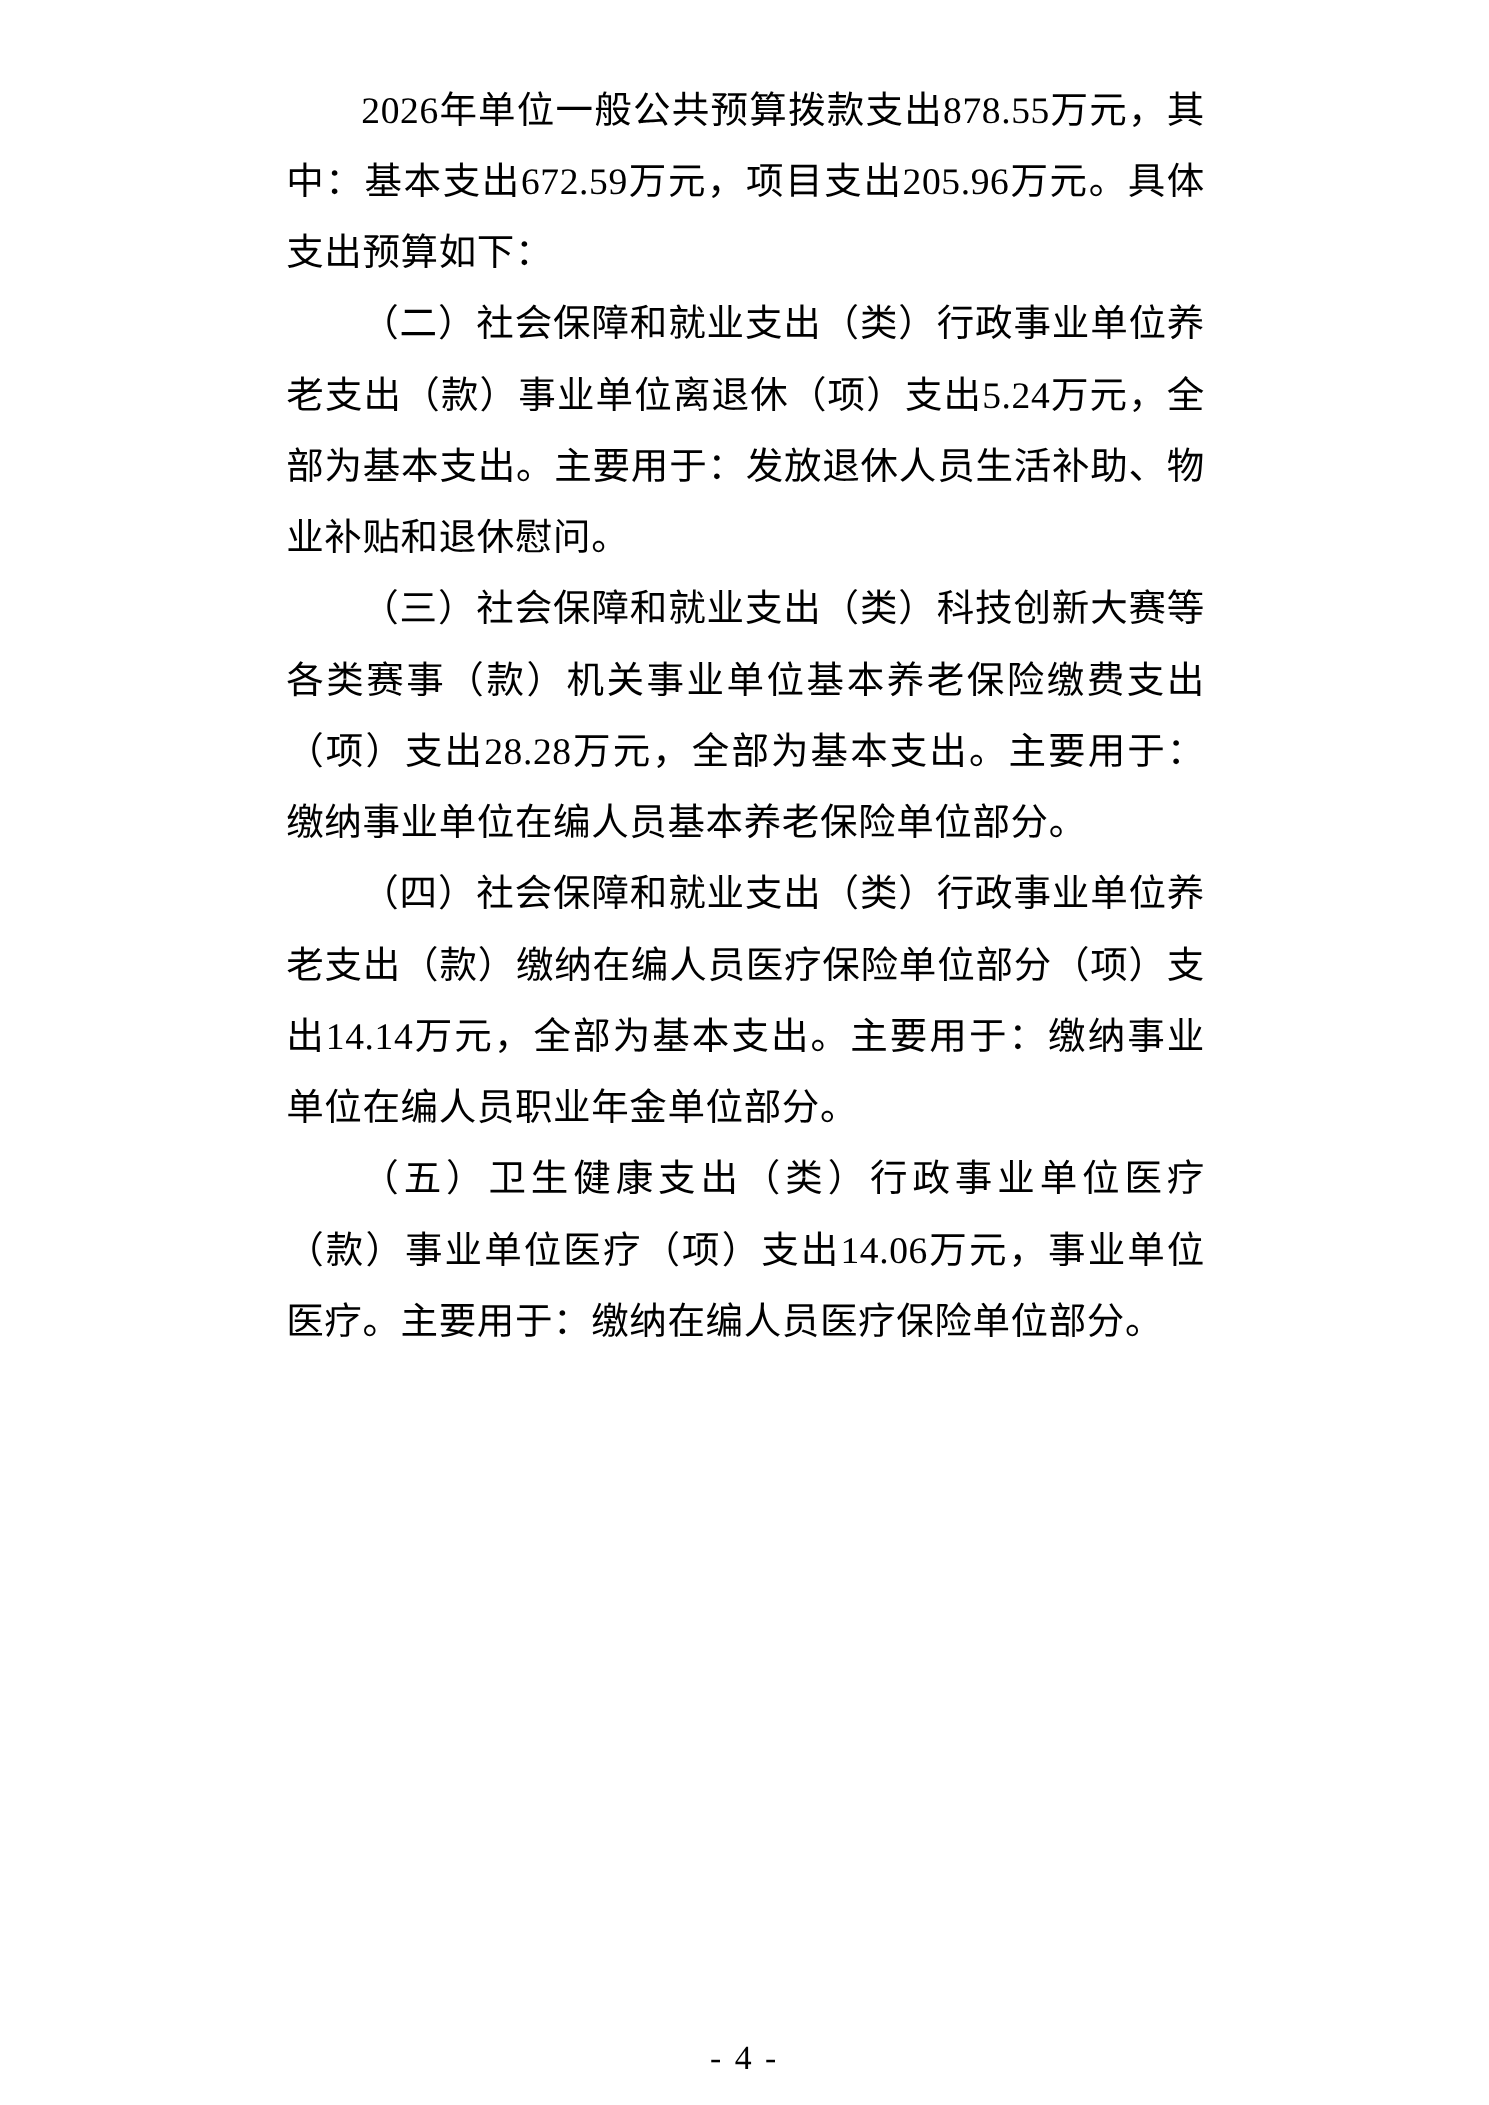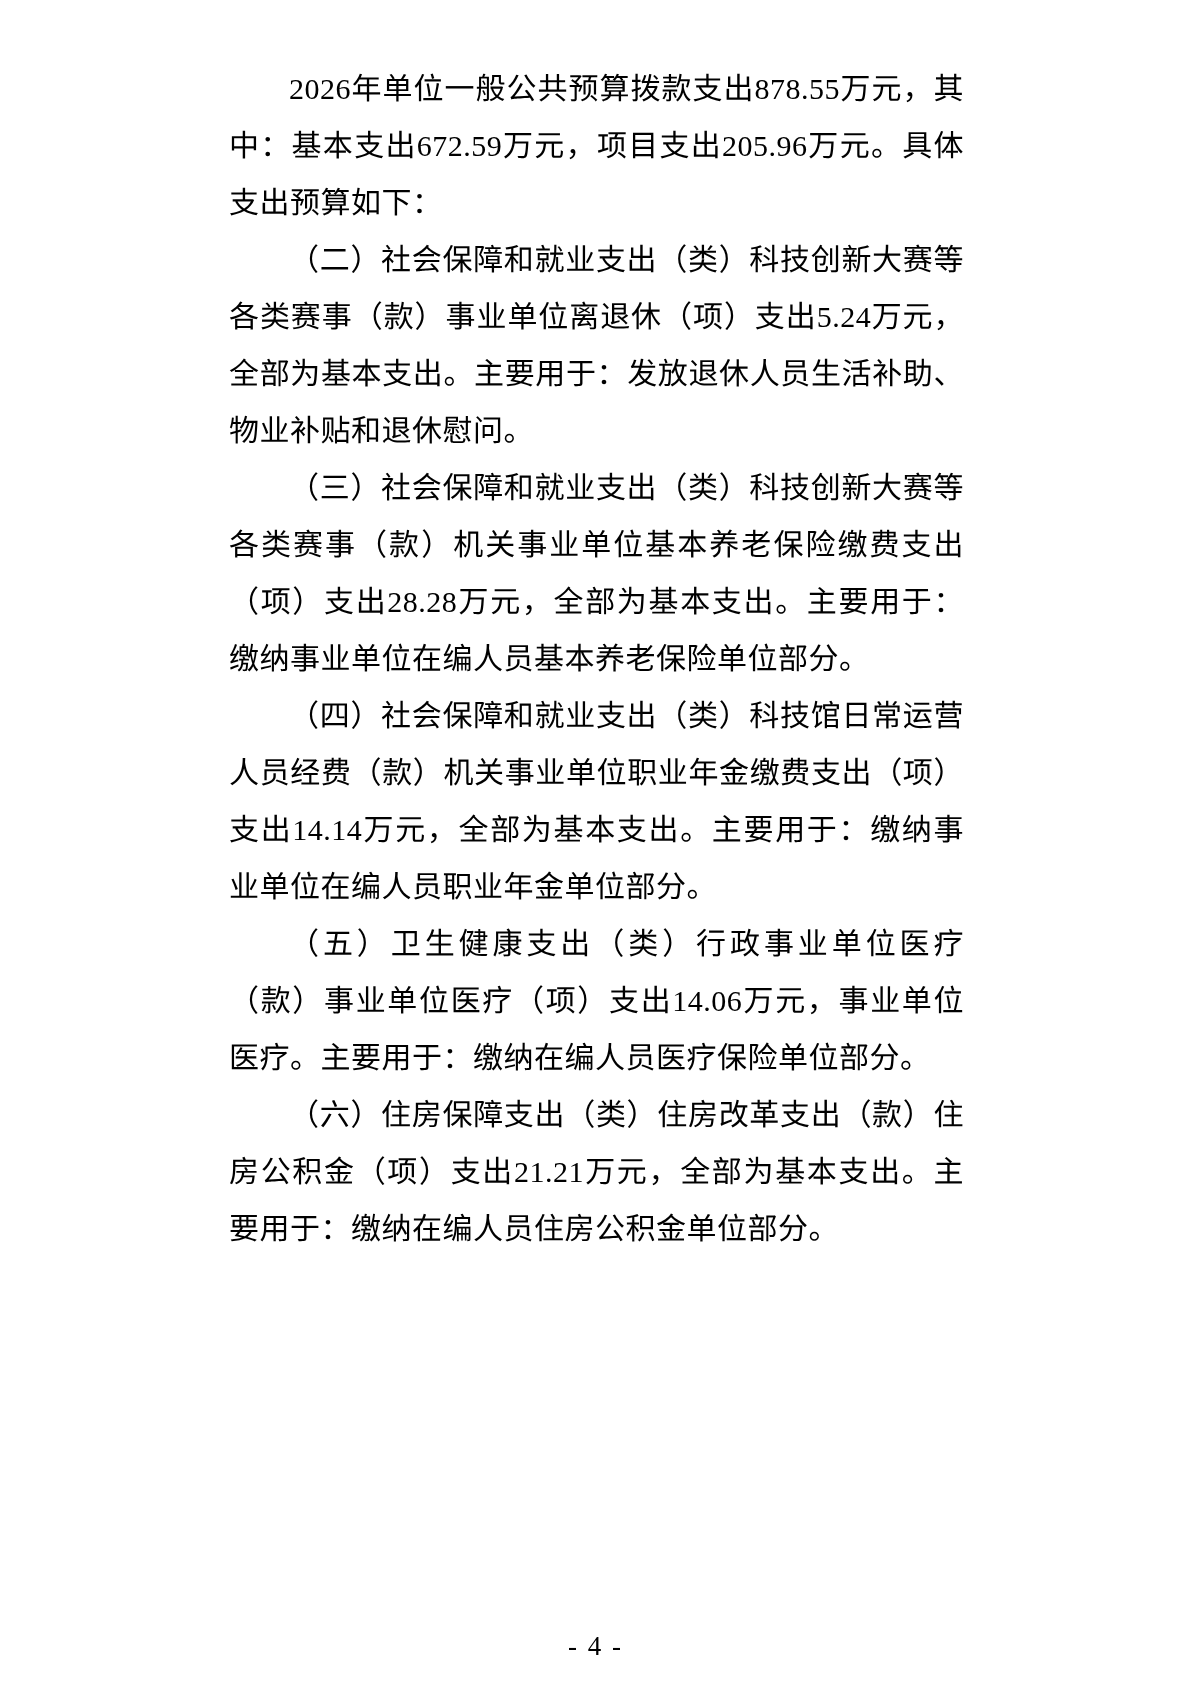--- a/index.html
+++ b/index.html
@@ -42,20 +42,19 @@
     letter-spacing: 2px;
     color: #000000;
   }
 </style>
 </head>
 <body>
 
 <div class="page">
   <div class="body-text">
     <p>2026年单位一般公共预算拨款支出878.55万元，其中：基本支出672.59万元，项目支出205.96万元。具体支出预算如下：</p>
-    <p>（二）社会保障和就业支出（类）科技创新大赛等各类赛事（款）事业单位离退休（项）支出5.24万元，全部为基本支出。主要用于：发放退休人员生活补助、物业补贴和退休慰问。</p>
+    <p>（二）社会保障和就业支出（类）行政事业单位养老支出（款）事业单位离退休（项）支出5.24万元，全部为基本支出。主要用于：发放退休人员生活补助、物业补贴和退休慰问。</p>
     <p>（三）社会保障和就业支出（类）科技创新大赛等各类赛事（款）机关事业单位基本养老保险缴费支出（项）支出28.28万元，全部为基本支出。主要用于：缴纳事业单位在编人员基本养老保险单位部分。</p>
-    <p>（四）社会保障和就业支出（类）科技馆日常运营人员经费（款）机关事业单位职业年金缴费支出（项）支出14.14万元，全部为基本支出。主要用于：缴纳事业单位在编人员职业年金单位部分。</p>
+    <p>（四）社会保障和就业支出（类）行政事业单位养老支出（款）缴纳在编人员医疗保险单位部分（项）支出14.14万元，全部为基本支出。主要用于：缴纳事业单位在编人员职业年金单位部分。</p>
     <p>（五）卫生健康支出（类）行政事业单位医疗（款）事业单位医疗（项）支出14.06万元，事业单位医疗。主要用于：缴纳在编人员医疗保险单位部分。</p>
-    <p>（六）住房保障支出（类）住房改革支出（款）住房公积金（项）支出21.21万元，全部为基本支出。主要用于：缴纳在编人员住房公积金单位部分。</p>
   </div>
   <div class="page-footer">- 4 -</div>
 </div>
 
 </body></html>

